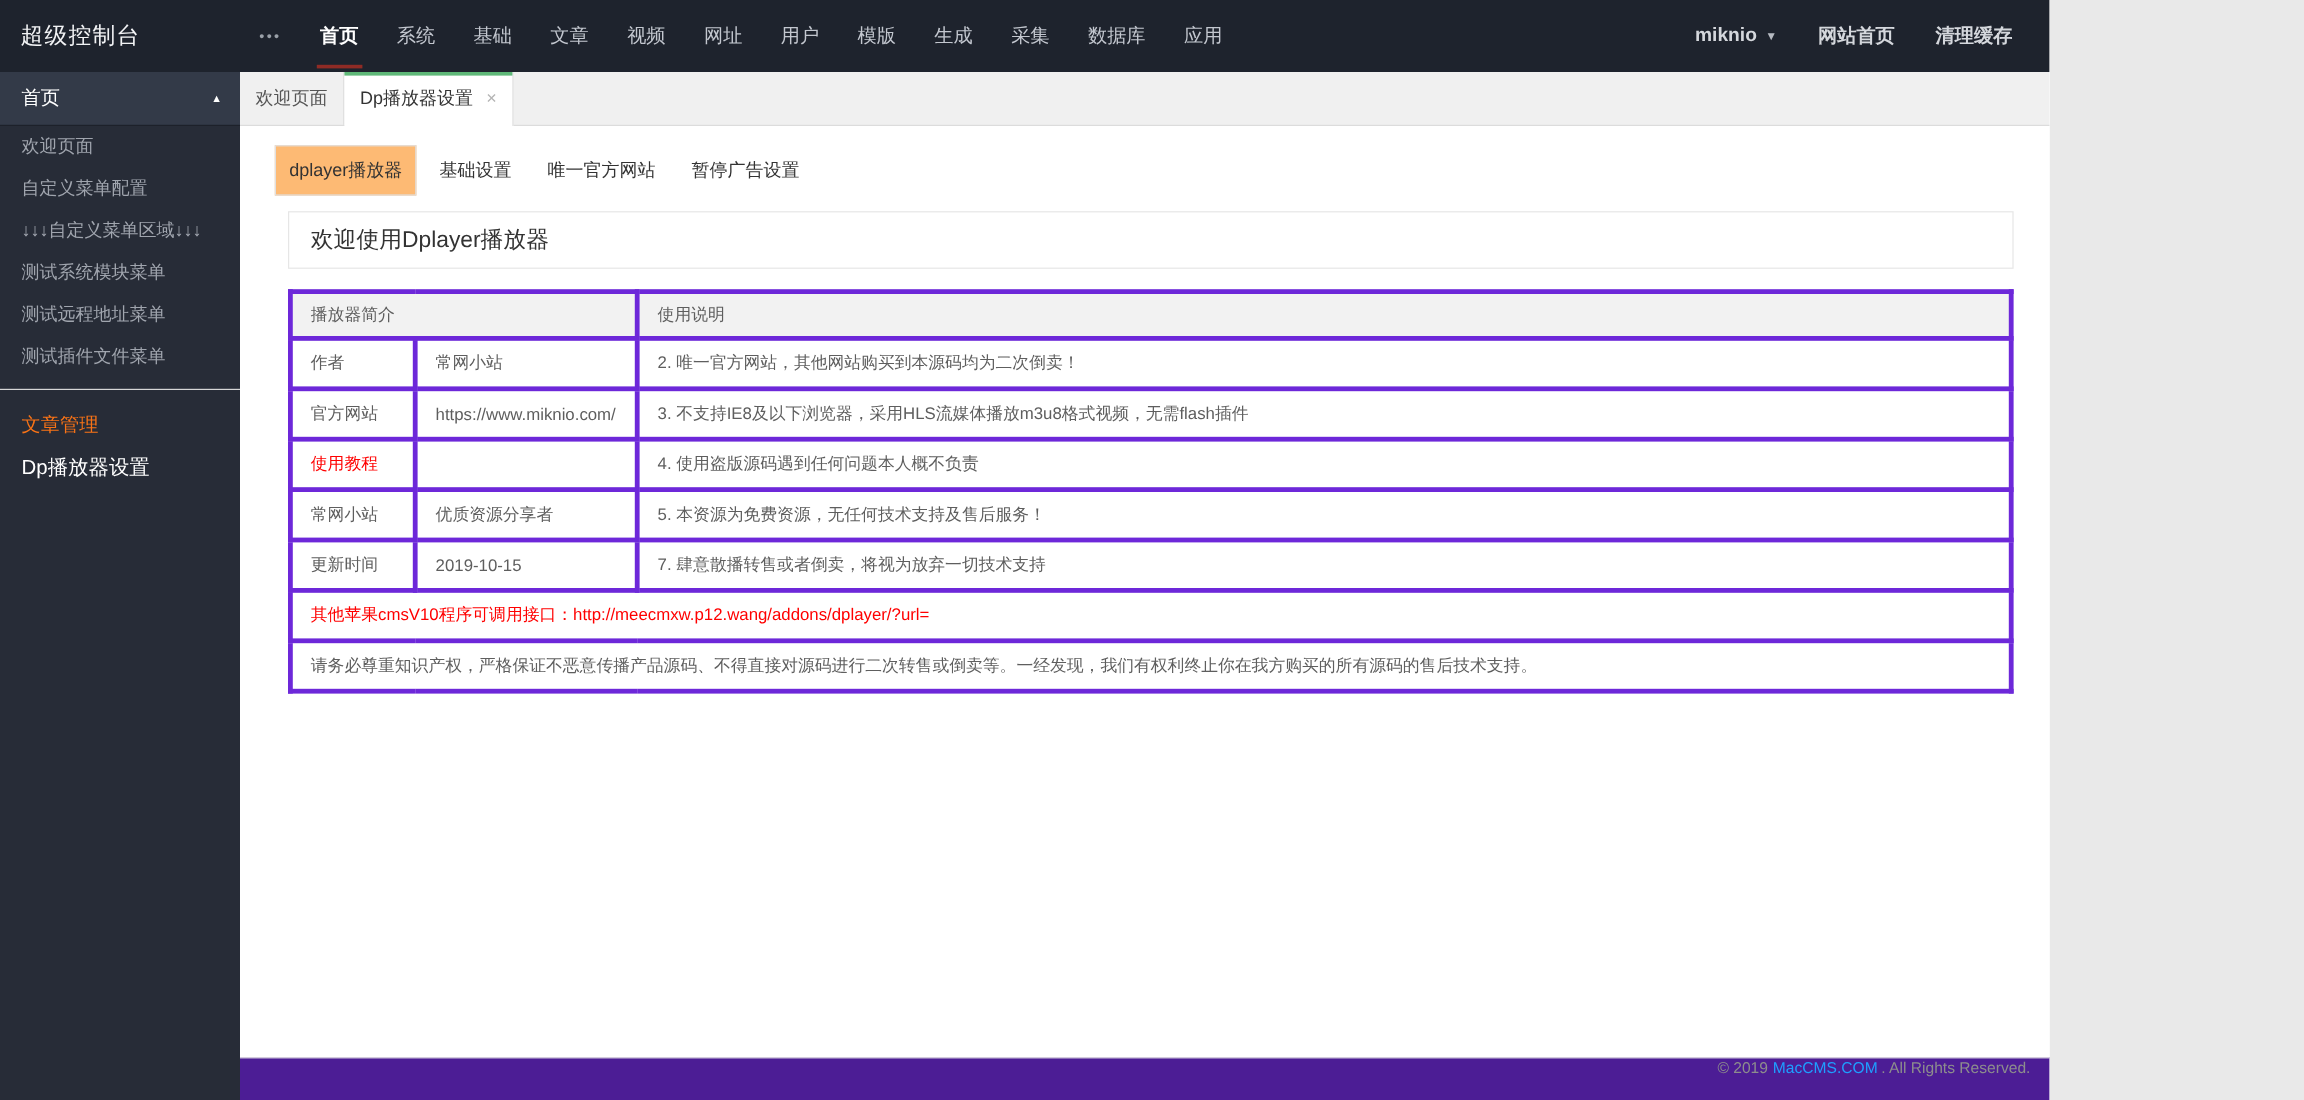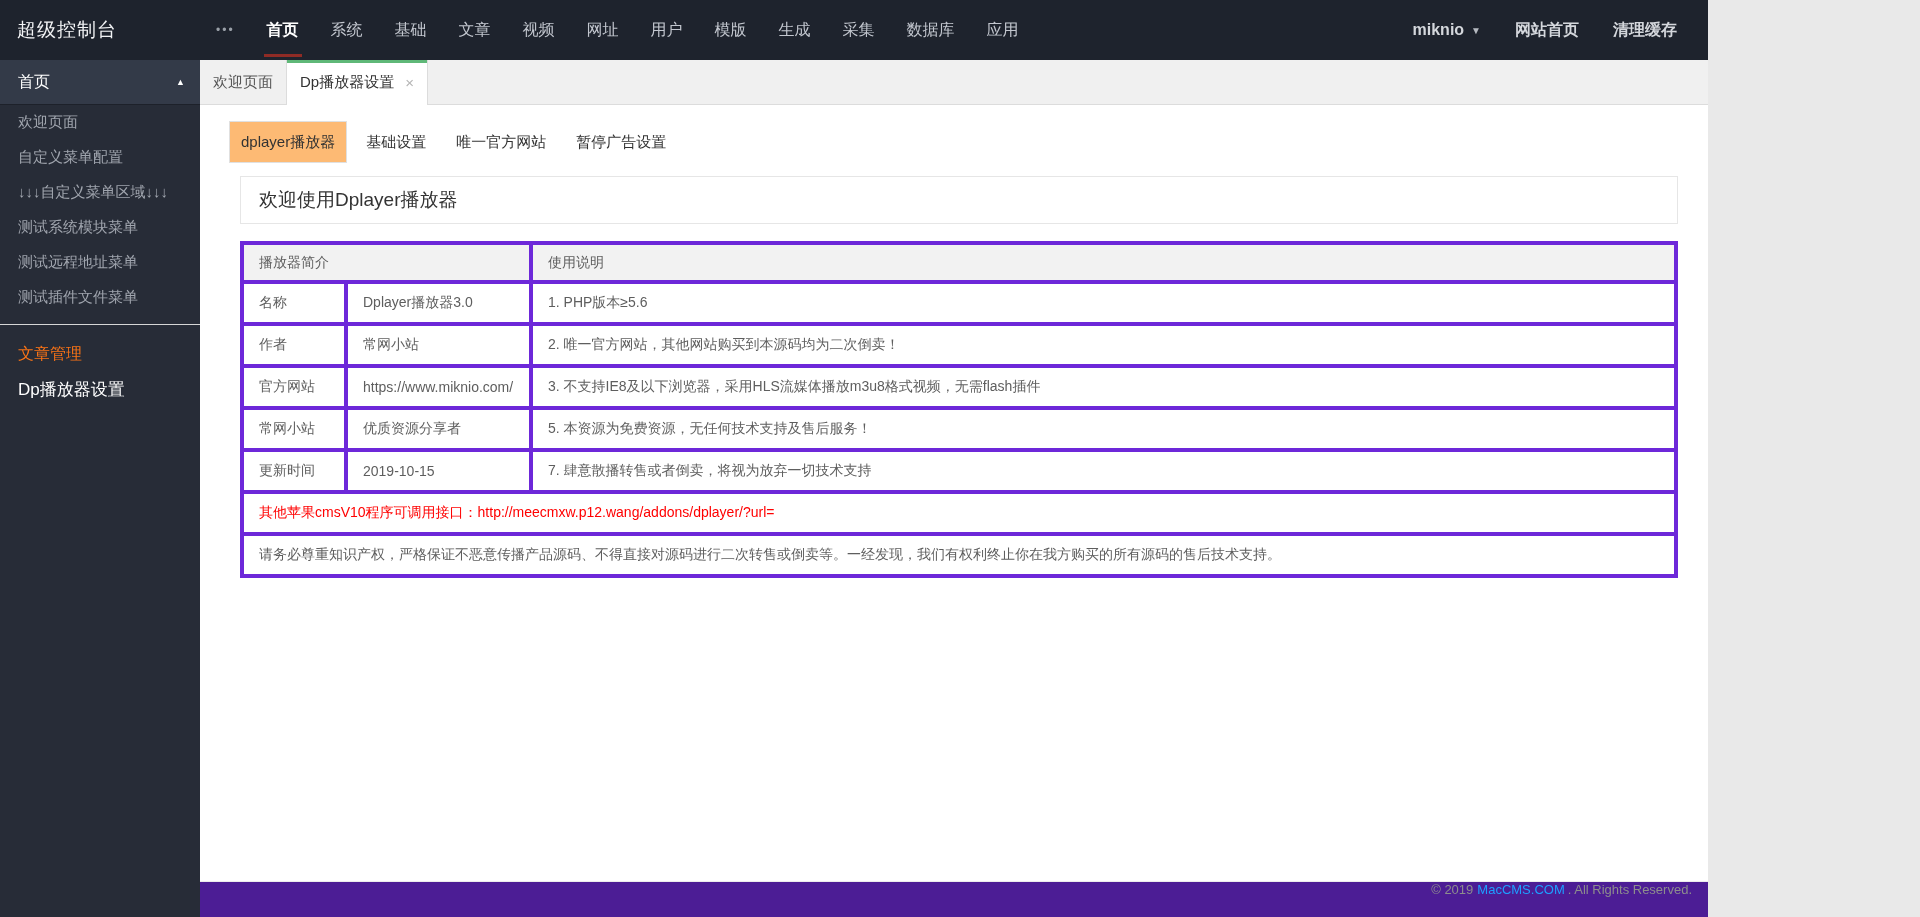--- a/index.html
+++ b/index.html
@@ -138,33 +138,33 @@
               <col>
             </colgroup>
           <thead>
             <tr>
               <th colspan="2">播放器简介</th>
               <th>使用说明</th>
             </tr>
           </thead>
           <tbody>
               <tr>
-                <td>名称</td>
-                <td>Dplayer播放器3.0</td>
-                <td>1. PHP版本≥5.6</td>
-              </tr>
-              <tr>
                 <td>作者</td>
                 <td>常网小站</td>
                 <td>2. 唯一官方网站，其他网站购买到本源码均为二次倒卖！</td>
               </tr>
               <tr>
                 <td>官方网站</td>
                 <td>https://www.miknio.com/</td>
                 <td>3. 不支持IE8及以下浏览器，采用HLS流媒体播放m3u8格式视频，无需flash插件</td>
+              </tr>
+              <tr>
+                <td class="red">使用教程</td>
+                <td></td>
+                <td>4. 使用盗版源码遇到任何问题本人概不负责</td>
               </tr>
               <tr>
                 <td>常网小站</td>
                 <td>优质资源分享者</td>
                 <td>5. 本资源为免费资源，无任何技术支持及售后服务！</td>
               </tr>
               <tr>
                 <td>更新时间</td>
                 <td>2019-10-15</td>
                 <td>7. 肆意散播转售或者倒卖，将视为放弃一切技术支持</td>

